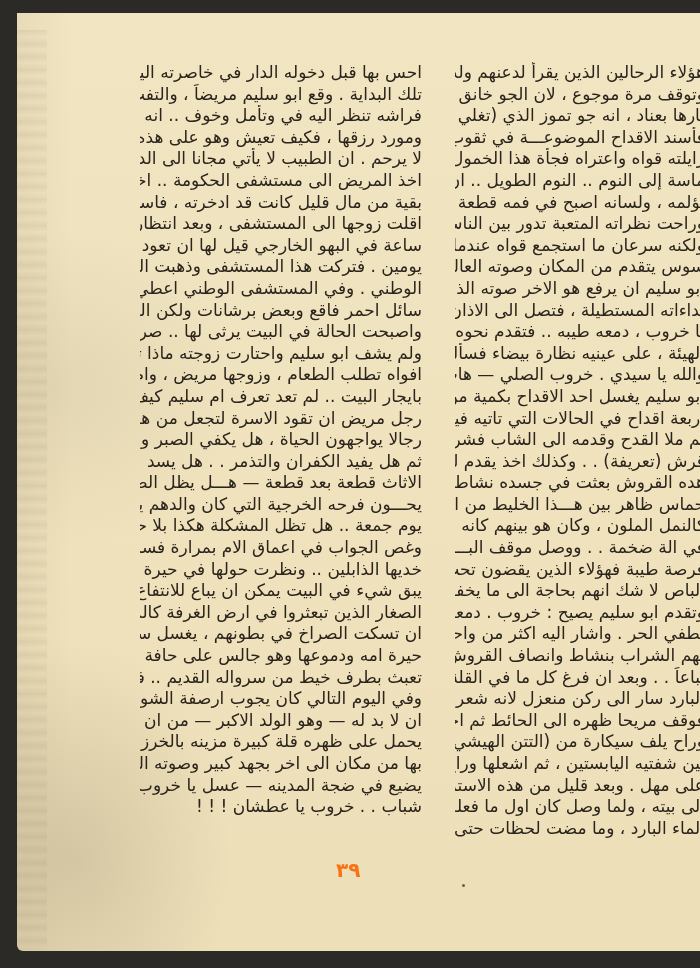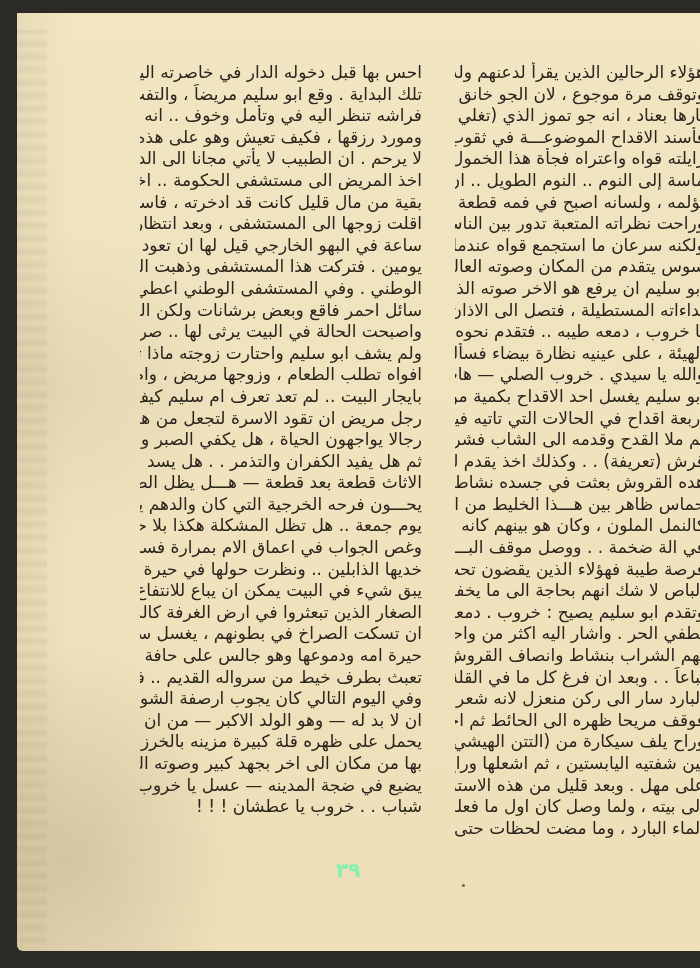--- a/index.html
+++ b/index.html
@@ -66,21 +66,21 @@
     left: 100px;
     width: 282px;
   }
   .page-number {
     position: absolute;
     left: 336px;
     top: 858px;
     font-family: "DejaVu Sans", sans-serif;
     font-size: 20px;
     font-weight: bold;
-    color: #86efac;
+    color: #f97316;
     direction: rtl;
   }
   .speck {
     position: absolute;
     left: 462px;
     top: 884px;
     width: 3px;
     height: 3px;
     border-radius: 50%;
     background: #6b5f4a;

